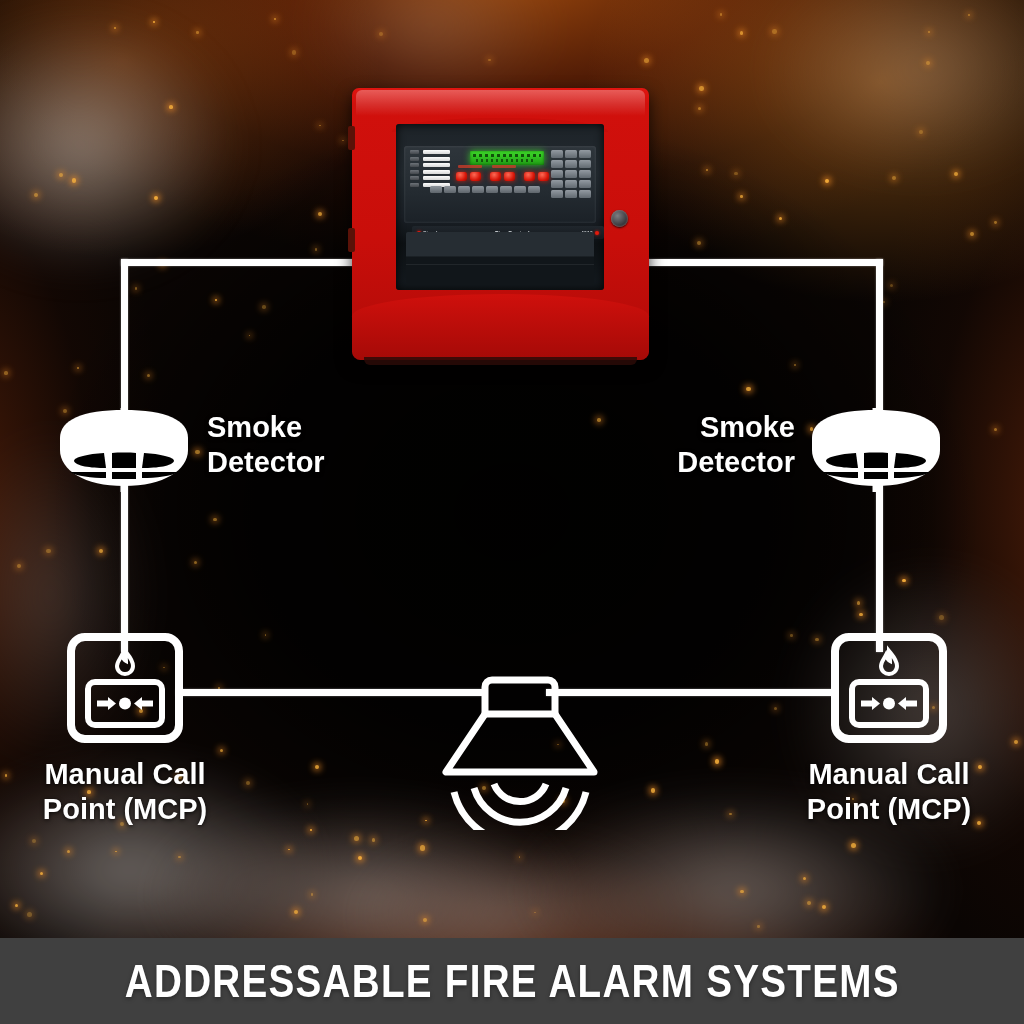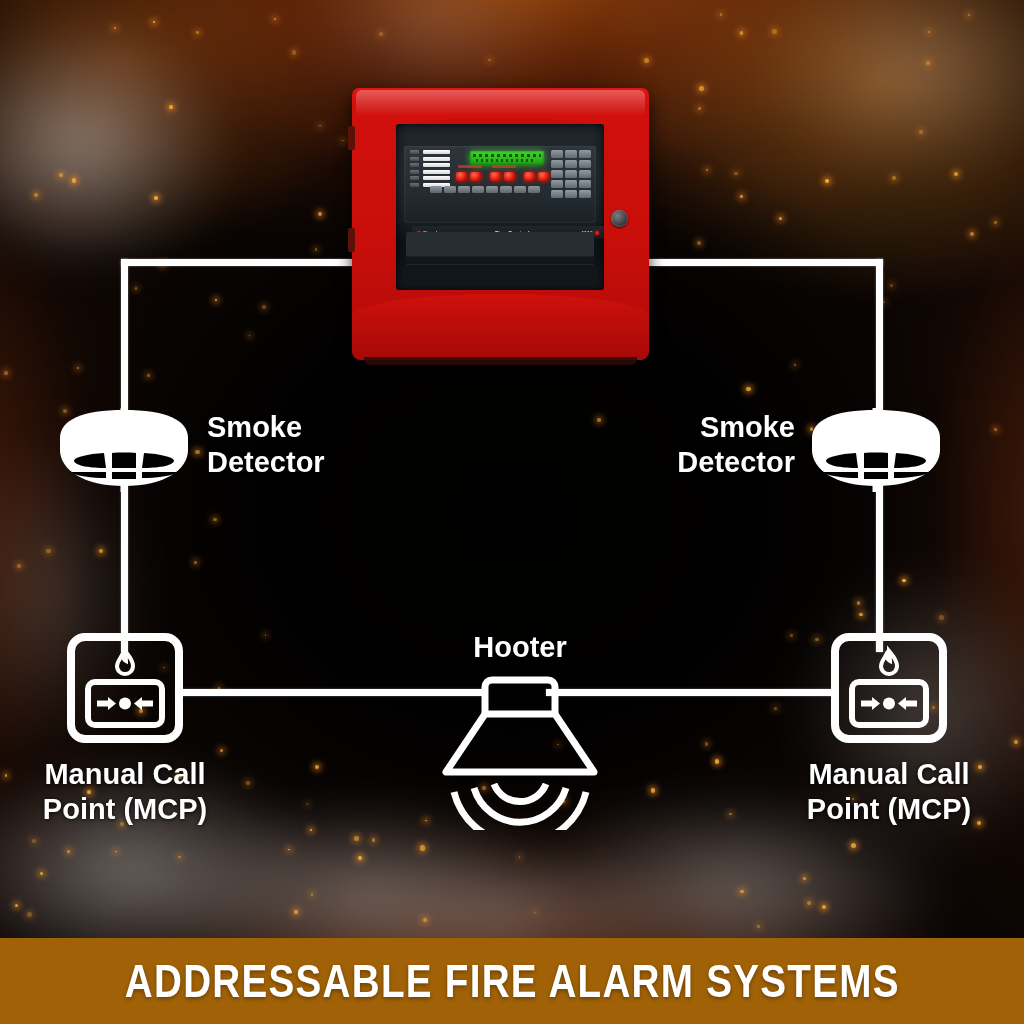--- a/index.html
+++ b/index.html
@@ -456,19 +456,18 @@
 
   <div class="device" style="left:432px;top:672px;width:176px;height:158px;">
     <svg viewBox="0 0 176 158" width="176" height="158">
       <path d="M60 8 L116 8 A7 7 0 0 1 123 15 L123 42 L53 42 L53 15 A7 7 0 0 1 60 8 Z" fill="none" stroke="#fff" stroke-width="7"></path>
       <path d="M53 42 L14 100 L162 100 L123 42" fill="none" stroke="#fff" stroke-width="7" stroke-linejoin="round"></path>
       <path d="M62 112 A28 28 0 0 0 114 112" fill="none" stroke="#fff" stroke-width="7"></path>
       <path d="M42 116 A48 48 0 0 0 134 116" fill="none" stroke="#fff" stroke-width="7"></path>
       <path d="M22 120 A68 68 0 0 0 154 120" fill="none" stroke="#fff" stroke-width="7"></path>
     </svg>
   </div>
-  <div class="label center" style="left:405px;top:630px;width:230px;">Hooter</div>
-
-  <div id="banner" style="background: #a16207;">
+
+  <div id="banner" style="background: #404040;">
     <span id="banner-text" style="color: rgb(255, 255, 255);">ADDRESSABLE FIRE ALARM SYSTEMS</span>
   </div>
 
 </div>
 
 </body></html>

